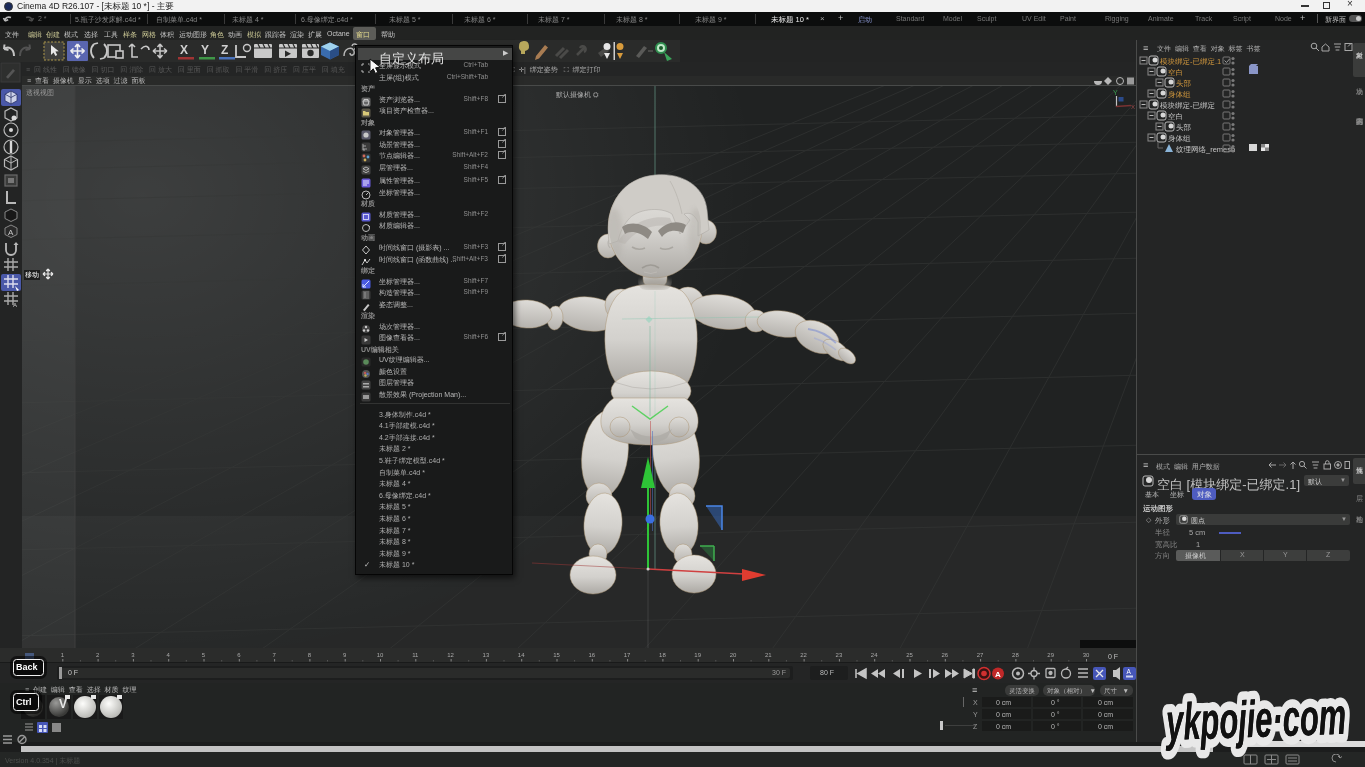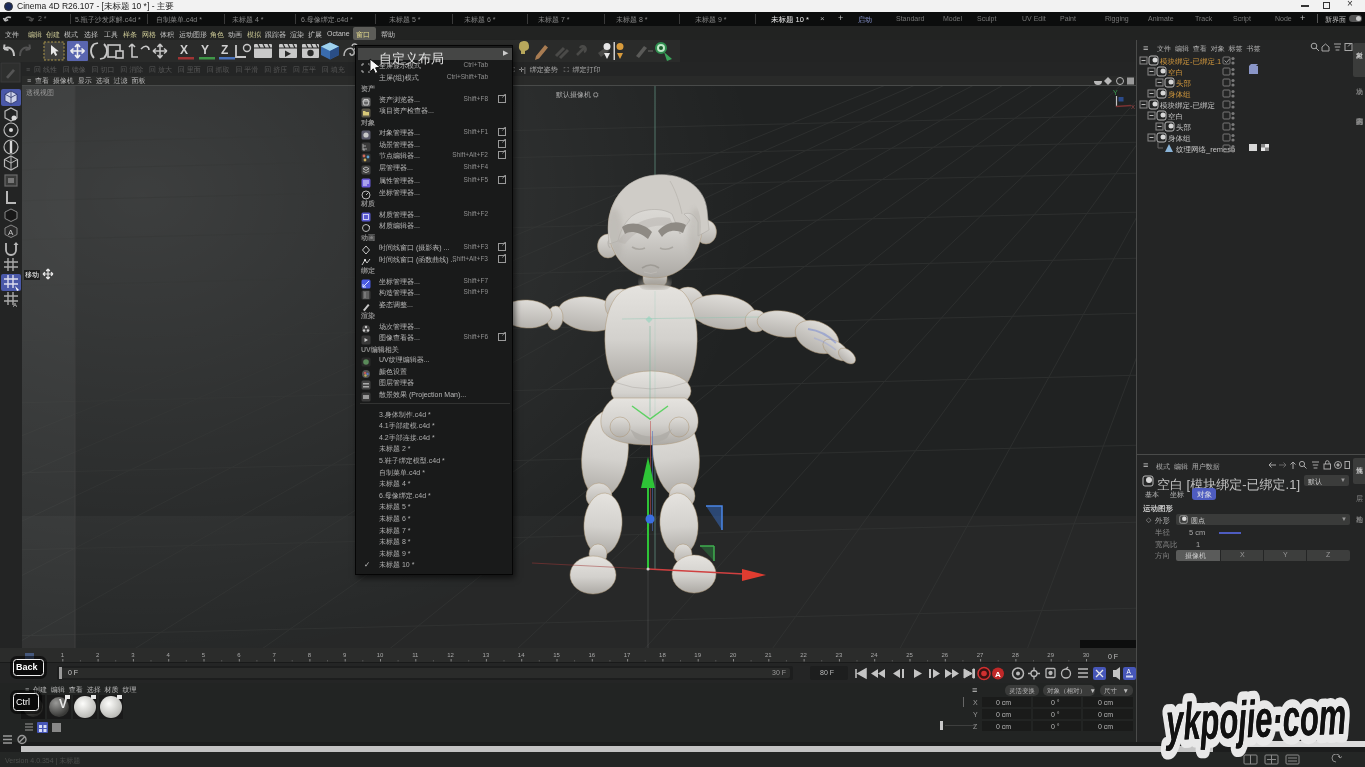--- a/index.html
+++ b/index.html
@@ -940,19 +940,19 @@
   <div class="abs tx" style="left:24px;top:270px;z-index:20;font-size:7px;color:#fff;background:rgba(20,20,20,0.8);padding:0 1px;">移动</div>
   <svg class="abs" style="left:42px;top:268px;z-index:20;" width="12" height="12" viewBox="0 0 12 12">
     <path d="M6 1 v10 M1 6 h10 M6 1 l-1.8 2 M6 1 l1.8 2 M6 11 l-1.8 -2 M6 11 l1.8 -2 M1 6 l2 -1.8 M1 6 l2 1.8 M11 6 l-2 -1.8 M11 6 l-2 1.8" stroke="#e8e8e8" stroke-width="1.2" fill="none"></path>
   </svg>
   <svg class="abs" style="left:368px;top:58px;z-index:60;" width="14" height="18" viewBox="0 0 14 18">
     <path d="M2 1 l0 13 l3.2 -3.2 l2.2 4.6 l2.4 -1.2 l-2.2 -4.4 l4.6 -0.6 z" fill="#f8f8f8" stroke="#111" stroke-width="1"></path>
   </svg>
   <div class="abs" style="left:13px;top:659px;z-index:70;width:31px;height:17px;background:#0a0a0a;border:1.5px solid #f0f0f0;border-radius:3.5px;box-shadow:0 0 0 3px rgba(0,0,0,0.55);"></div>
   <div class="abs tx" style="left:16px;top:662px;z-index:71;font-size:9px;font-weight:bold;color:#fff;">Back</div>
   <div class="abs" style="left:13px;top:693px;z-index:70;width:26px;height:18px;background:#0a0a0a;border:1.5px solid #f0f0f0;border-radius:3.5px;box-shadow:0 0 0 3px rgba(0,0,0,0.55);"></div>
-  <div class="abs tx" style="left:16px;top:697px;z-index:71;font-size:9px;font-weight:normal;color:#fff;">Ctrl</div>
+  <div class="abs tx" style="left:16px;top:697px;z-index:71;font-size:9px;font-weight:bold;color:#fff;">Ctrl</div>
   <svg class="abs" style="left:1150px;top:664px;z-index:80;" width="215px" height="103" viewBox="0 0 215 103">
     <text x="16" y="73" font-family="Liberation Sans" font-size="52" font-weight="bold" font-style="italic" textLength="180" lengthAdjust="spacingAndGlyphs" fill="#111" stroke="#e8e8e8" stroke-width="17" stroke-linejoin="round" paint-order="stroke" transform="rotate(-2 107 52)">ykpojie·com</text>
     <text x="16" y="73" font-family="Liberation Sans" font-size="52" font-weight="bold" font-style="italic" textLength="180" lengthAdjust="spacingAndGlyphs" fill="#111" transform="rotate(-2 107 52)">ykpojie·com</text>
   </svg>
 </div>
 </div>
 
 </body></html>

